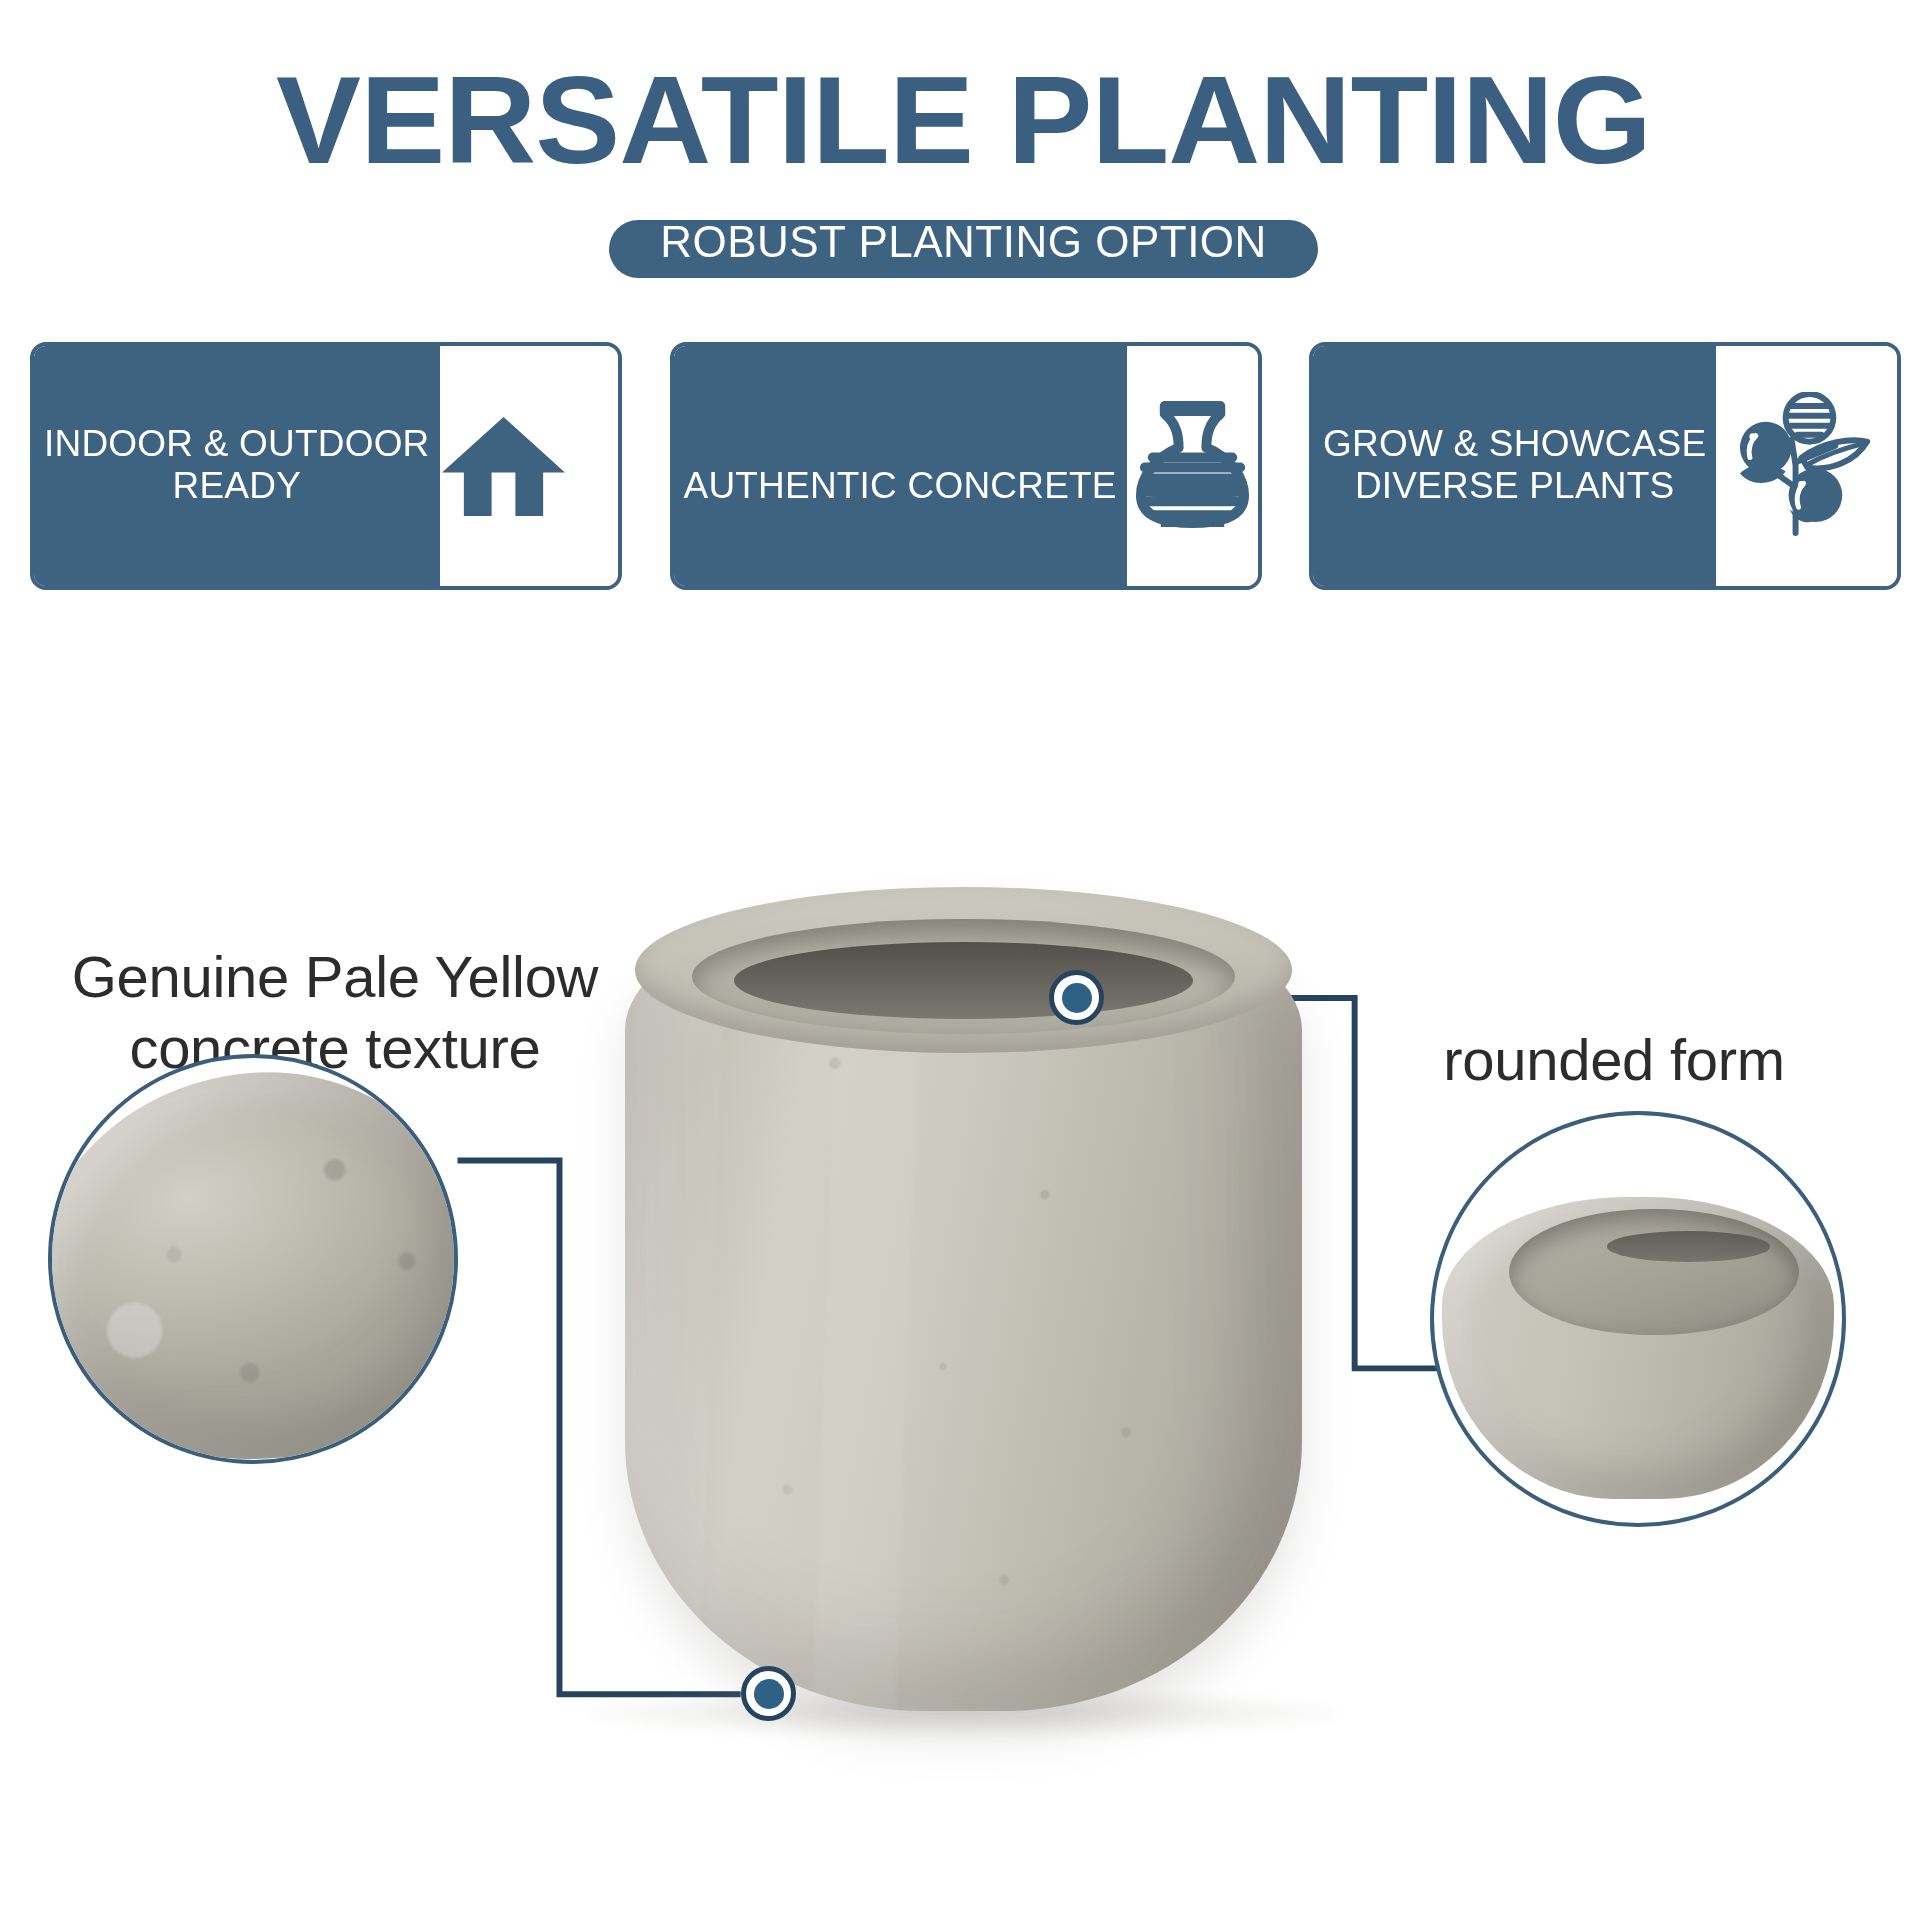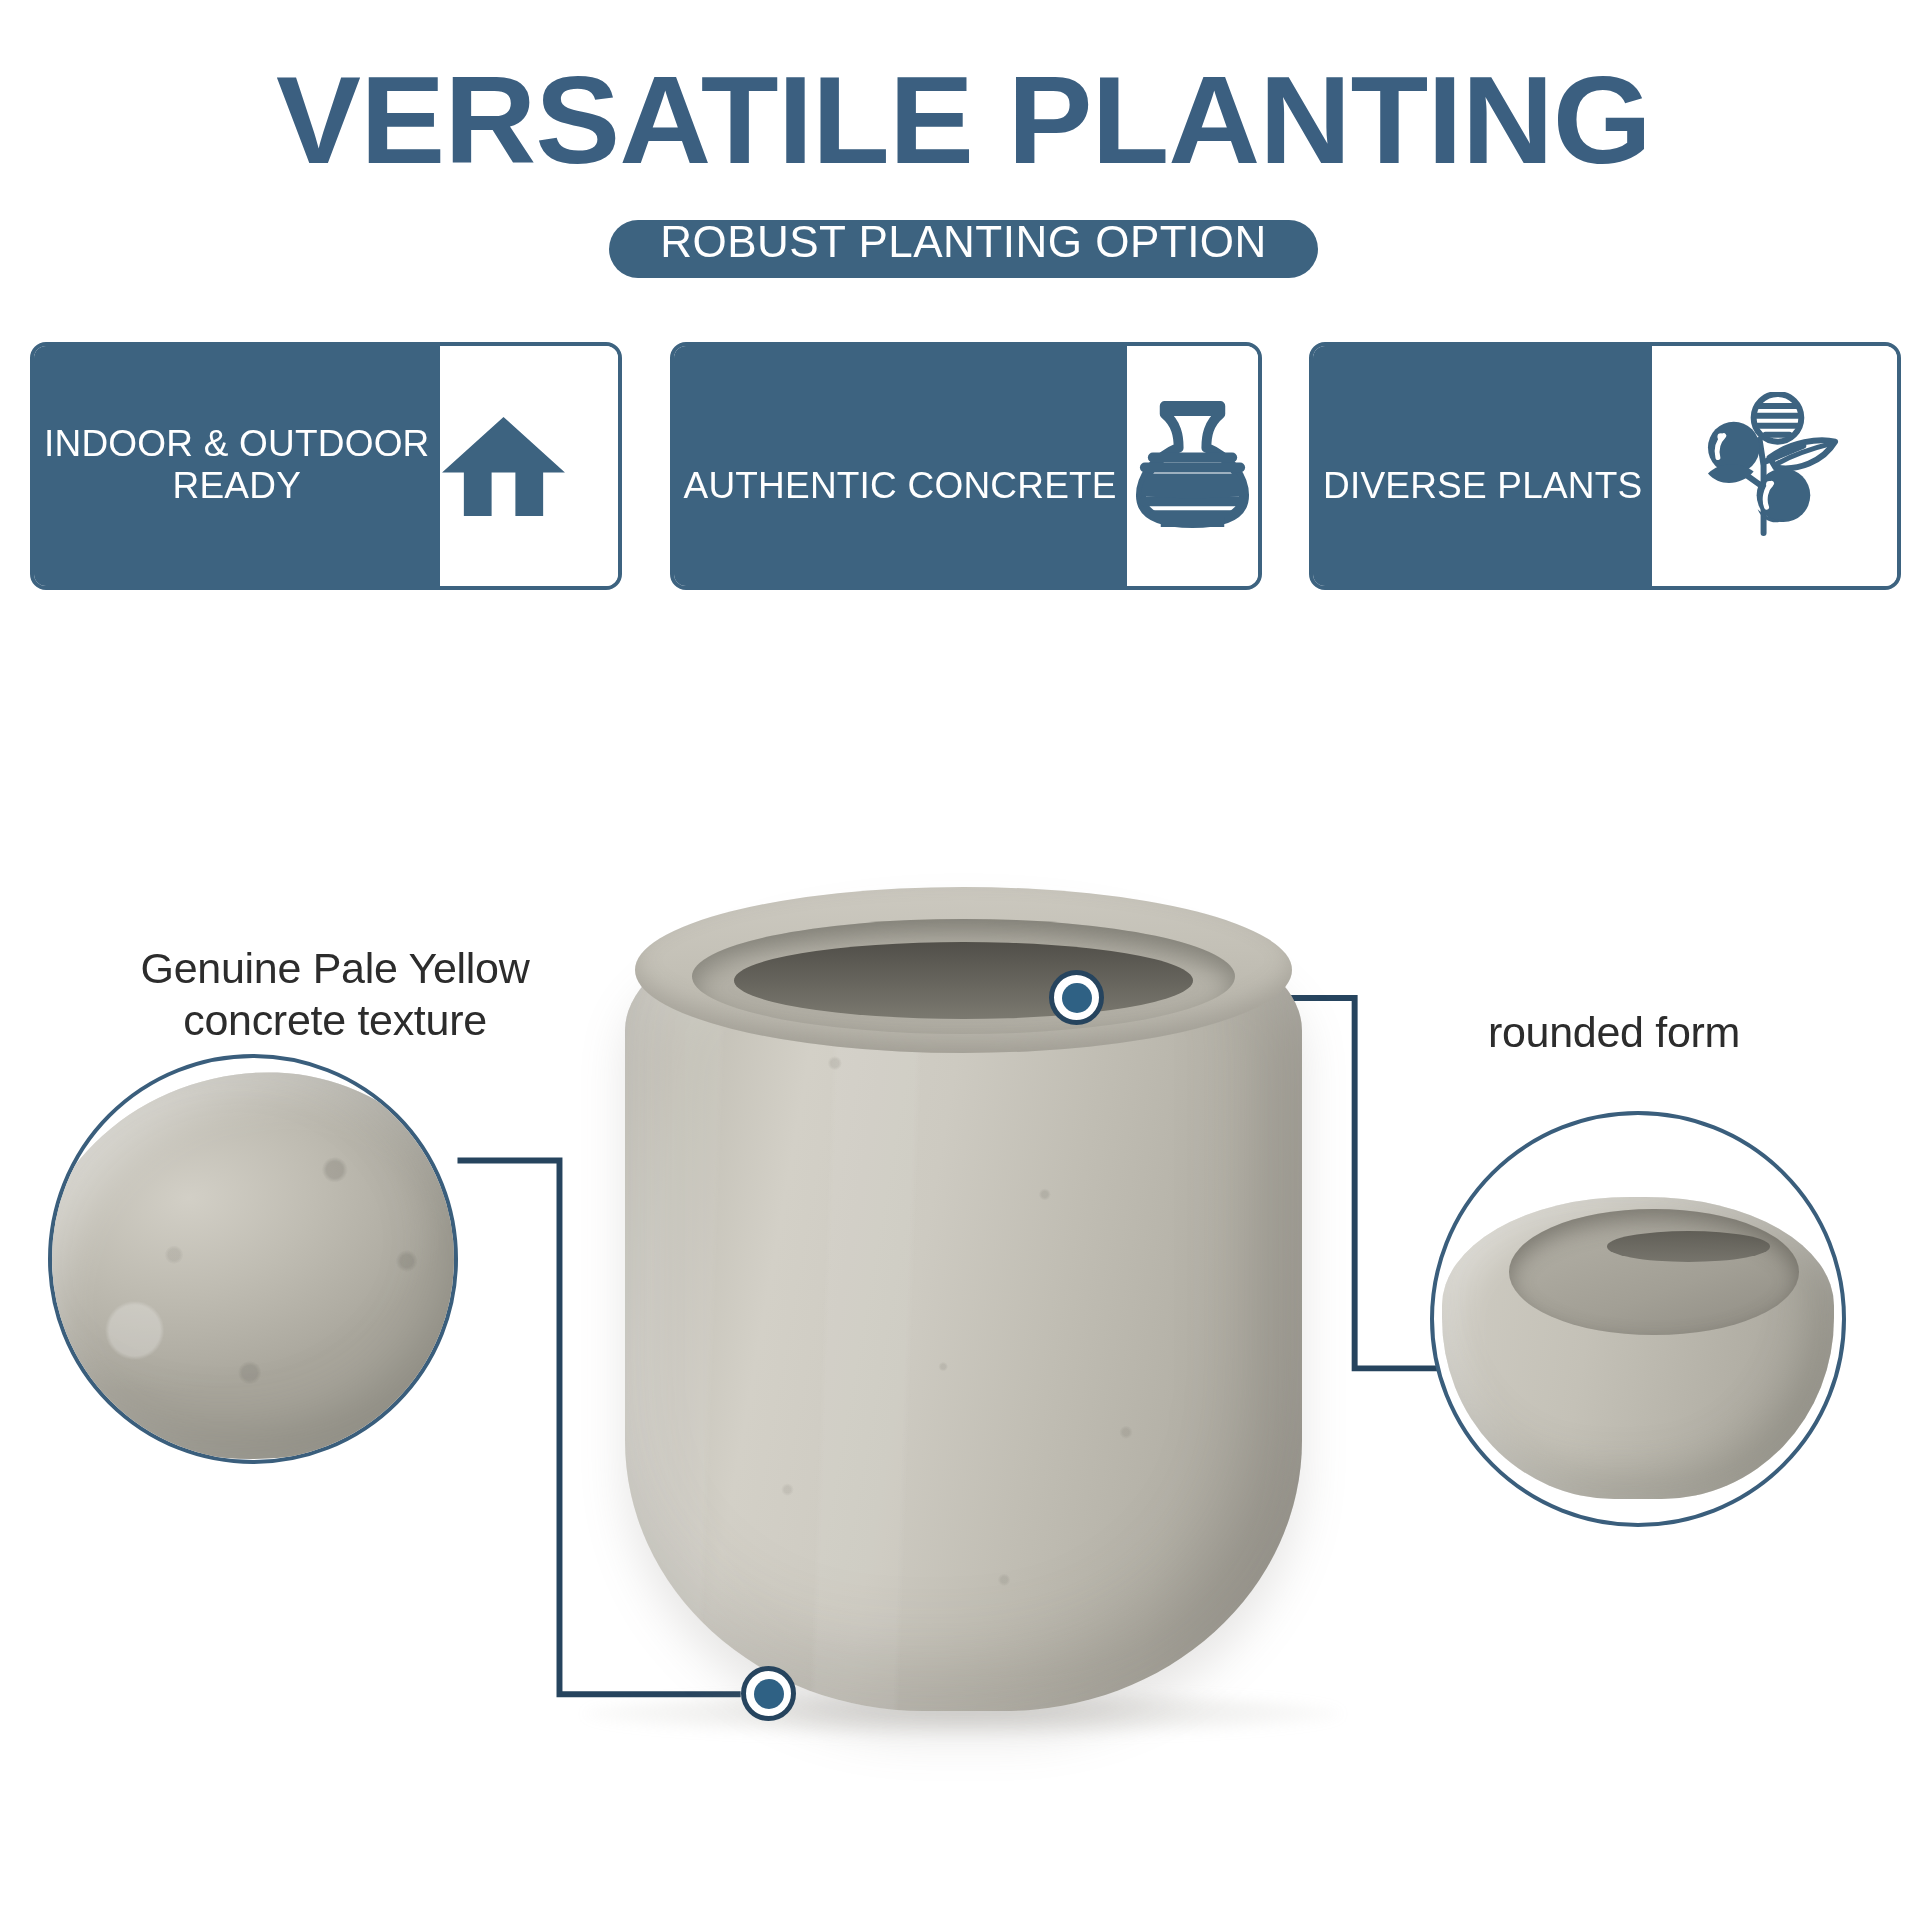--- a/index.html
+++ b/index.html
@@ -107,21 +107,21 @@
     top: 891px;
     left: 0;
     width: 1927px;
     height: 1036px;
   }
 
   
   .callout-text {
     position: absolute;
     text-align: center;
-    font-size: 43px;
+    font-size: 58px;
     line-height: 1.22;
     font-weight: 400;
     color: #2c2c2c;
     letter-spacing: -0.3px;
   }
   .callout-left  { top: 51px;  left: 28px;  width: 614px; }
   .callout-right { top: 63px;  left: 1317px; width: 594px; }
 
   
   .bubble {
@@ -360,21 +360,21 @@
           <path d="M18 76 L106 76 C112 84 114 92 114 98 C96 102 28 102 10 98 C10 92 12 84 18 76 Z" fill="#3d6380"></path>
           <path d="M30 8 L94 8 L94 18 L30 18 Z" fill="#3d6380"></path>
           <path d="M30 120 L94 120 L94 130 L30 130 Z" fill="#3d6380"></path>
         </svg>
       </div>
     </div>
 
     <div class="card">
       <div class="card-head">
         <span>
-          <br>
+          <span>GROW &amp; SHOWCASE</span><br>
           <span>DIVERSE PLANTS</span>
         </span>
       </div>
       <div class="card-body">
         <svg width="149" height="145" viewBox="0 0 150 146">
           <g stroke="#3d6380" stroke-width="6" fill="none" stroke-linecap="round">
             <path d="M64 142 L64 74 L60 48"></path>
             <path d="M64 96 L36 76"></path>
             <path d="M66 70 L104 54"></path>
           </g>

